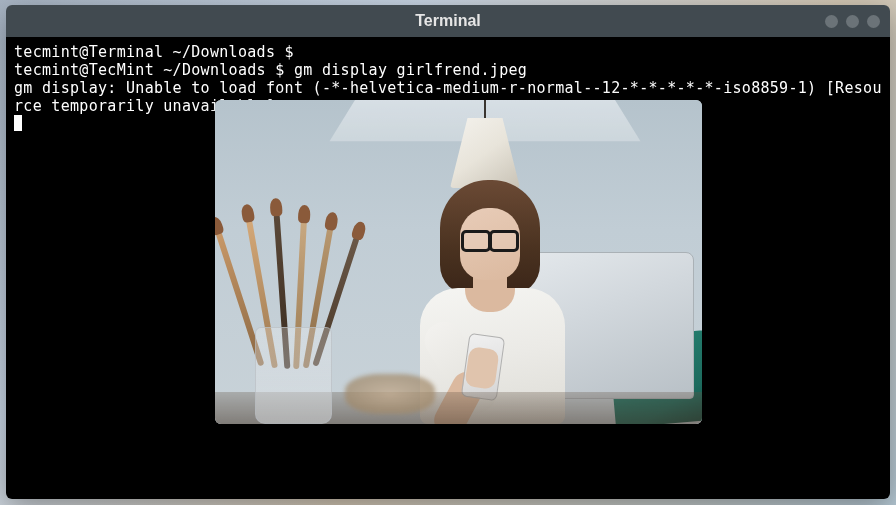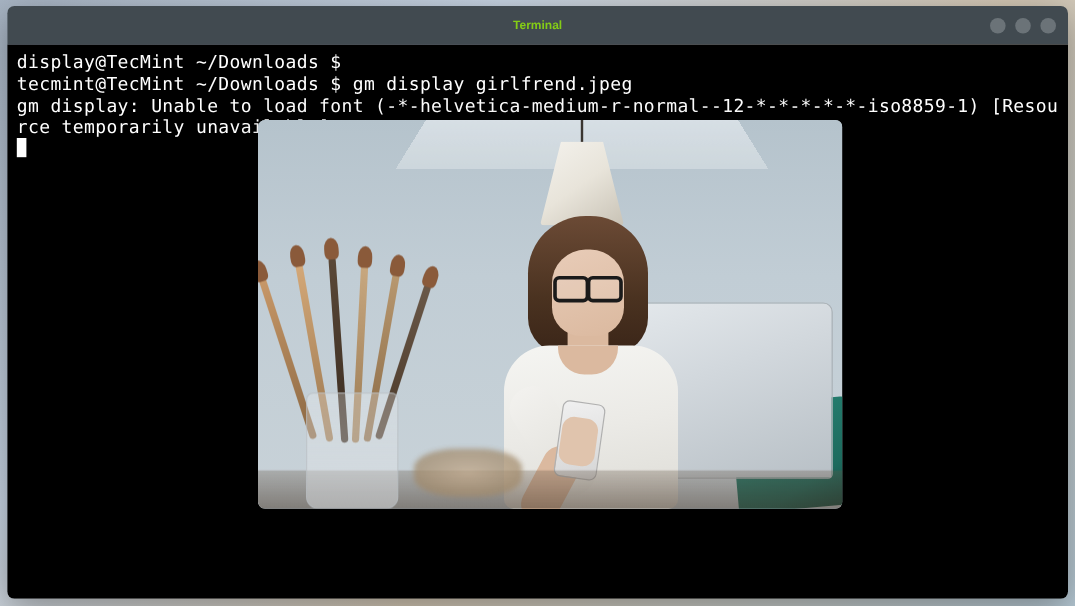--- a/index.html
+++ b/index.html
@@ -1,17 +1,17 @@
 <!DOCTYPE html>
 <html><head>
 <meta charset="utf-8">
 <style>
   html,body{margin:0;padding:0;width:896px;height:505px;overflow:hidden;font-family:sans-serif;background:linear-gradient(135deg,#a8b5c4 0%,#c8d5e4 30%,#d4c8b5 60%,#b5c8d4 100%)}
   .term-window{position:absolute;left:6px;top:5px;width:884px;height:494px;border-radius:6px;overflow:hidden;box-shadow:0 8px 30px rgba(0,0,0,.35)}
-  .term-titlebar{height:32px;background:#414a50;display:flex;align-items:center;justify-content:center;position:relative;color:#84cc16;font-size:10px;font-weight:600}
+  .term-titlebar{height:32px;background:#414a50;display:flex;align-items:center;justify-content:center;position:relative;color:#e5e5e5;font-size:16px;font-weight:600}
   .term-controls{position:absolute;right:10px;top:0;height:32px;display:flex;align-items:center;gap:8px}
   .term-dot{width:13px;height:13px;border-radius:50%;background:#6b7378}
   .term-body{background:#000;color:#fff;font-family:"DejaVu Sans Mono","Courier New",monospace;font-size:15px;line-height:18px;padding:6px 8px 8px 8px;height:calc(100% - 32px);box-sizing:border-box;white-space:pre-wrap;word-break:break-all;letter-spacing:.3px}
   .cursor{display:inline-block;width:8px;height:16px;background:#fff;vertical-align:-2px}
   .img-window{position:absolute;left:215px;top:100px;width:487px;border-radius:6px;overflow:hidden;box-shadow:0 10px 25px rgba(0,0,0,.45)}
   .img-titlebar{height:30px;background:#4a555c;display:flex;align-items:center;justify-content:center;position:relative;color:#e0e4e4;font-size:13px;font-weight:600}
   .img-controls{position:absolute;right:8px;top:0;height:30px;display:flex;align-items:center;gap:6px}
   .img-dot{width:14px;height:14px;border-radius:50%;background:#7a8187;display:flex;align-items:center;justify-content:center;color:#3a4146;font-size:11px;font-weight:700;line-height:1}
   .img-body{width:487px;height:324px;background:#b9c6cf;position:relative;overflow:hidden}
   .wall{position:absolute;inset:0;background:linear-gradient(180deg,#b5c3cc 0%,#c1cdd5 40%,#c8d2d8 100%)}
@@ -56,21 +56,21 @@
 
 <div class="term-window">
   <div class="term-titlebar">
     <span>Terminal</span>
     <div class="term-controls">
       <div class="term-dot"></div>
       <div class="term-dot"></div>
       <div class="term-dot"></div>
     </div>
   </div>
-  <div class="term-body"><span>display@TecMint ~/Downloads $</span>
+  <div class="term-body"><span>tecmint@Terminal ~/Downloads $</span>
 <span>tecmint@TecMint ~/Downloads $ gm display girlfrend.jpeg</span>
 <span>gm display: Unable to load font (-*-helvetica-medium-r-normal--12-*-*-*-*-*-iso8859-1) [Resource temporarily unavailable].</span>
 <span class="cursor"></span></div>
 </div>
 
 <div class="img-window">
   <div class="img-body">
     <div class="wall"></div>
     <div class="ceiling"></div>
     <div class="lamp">

